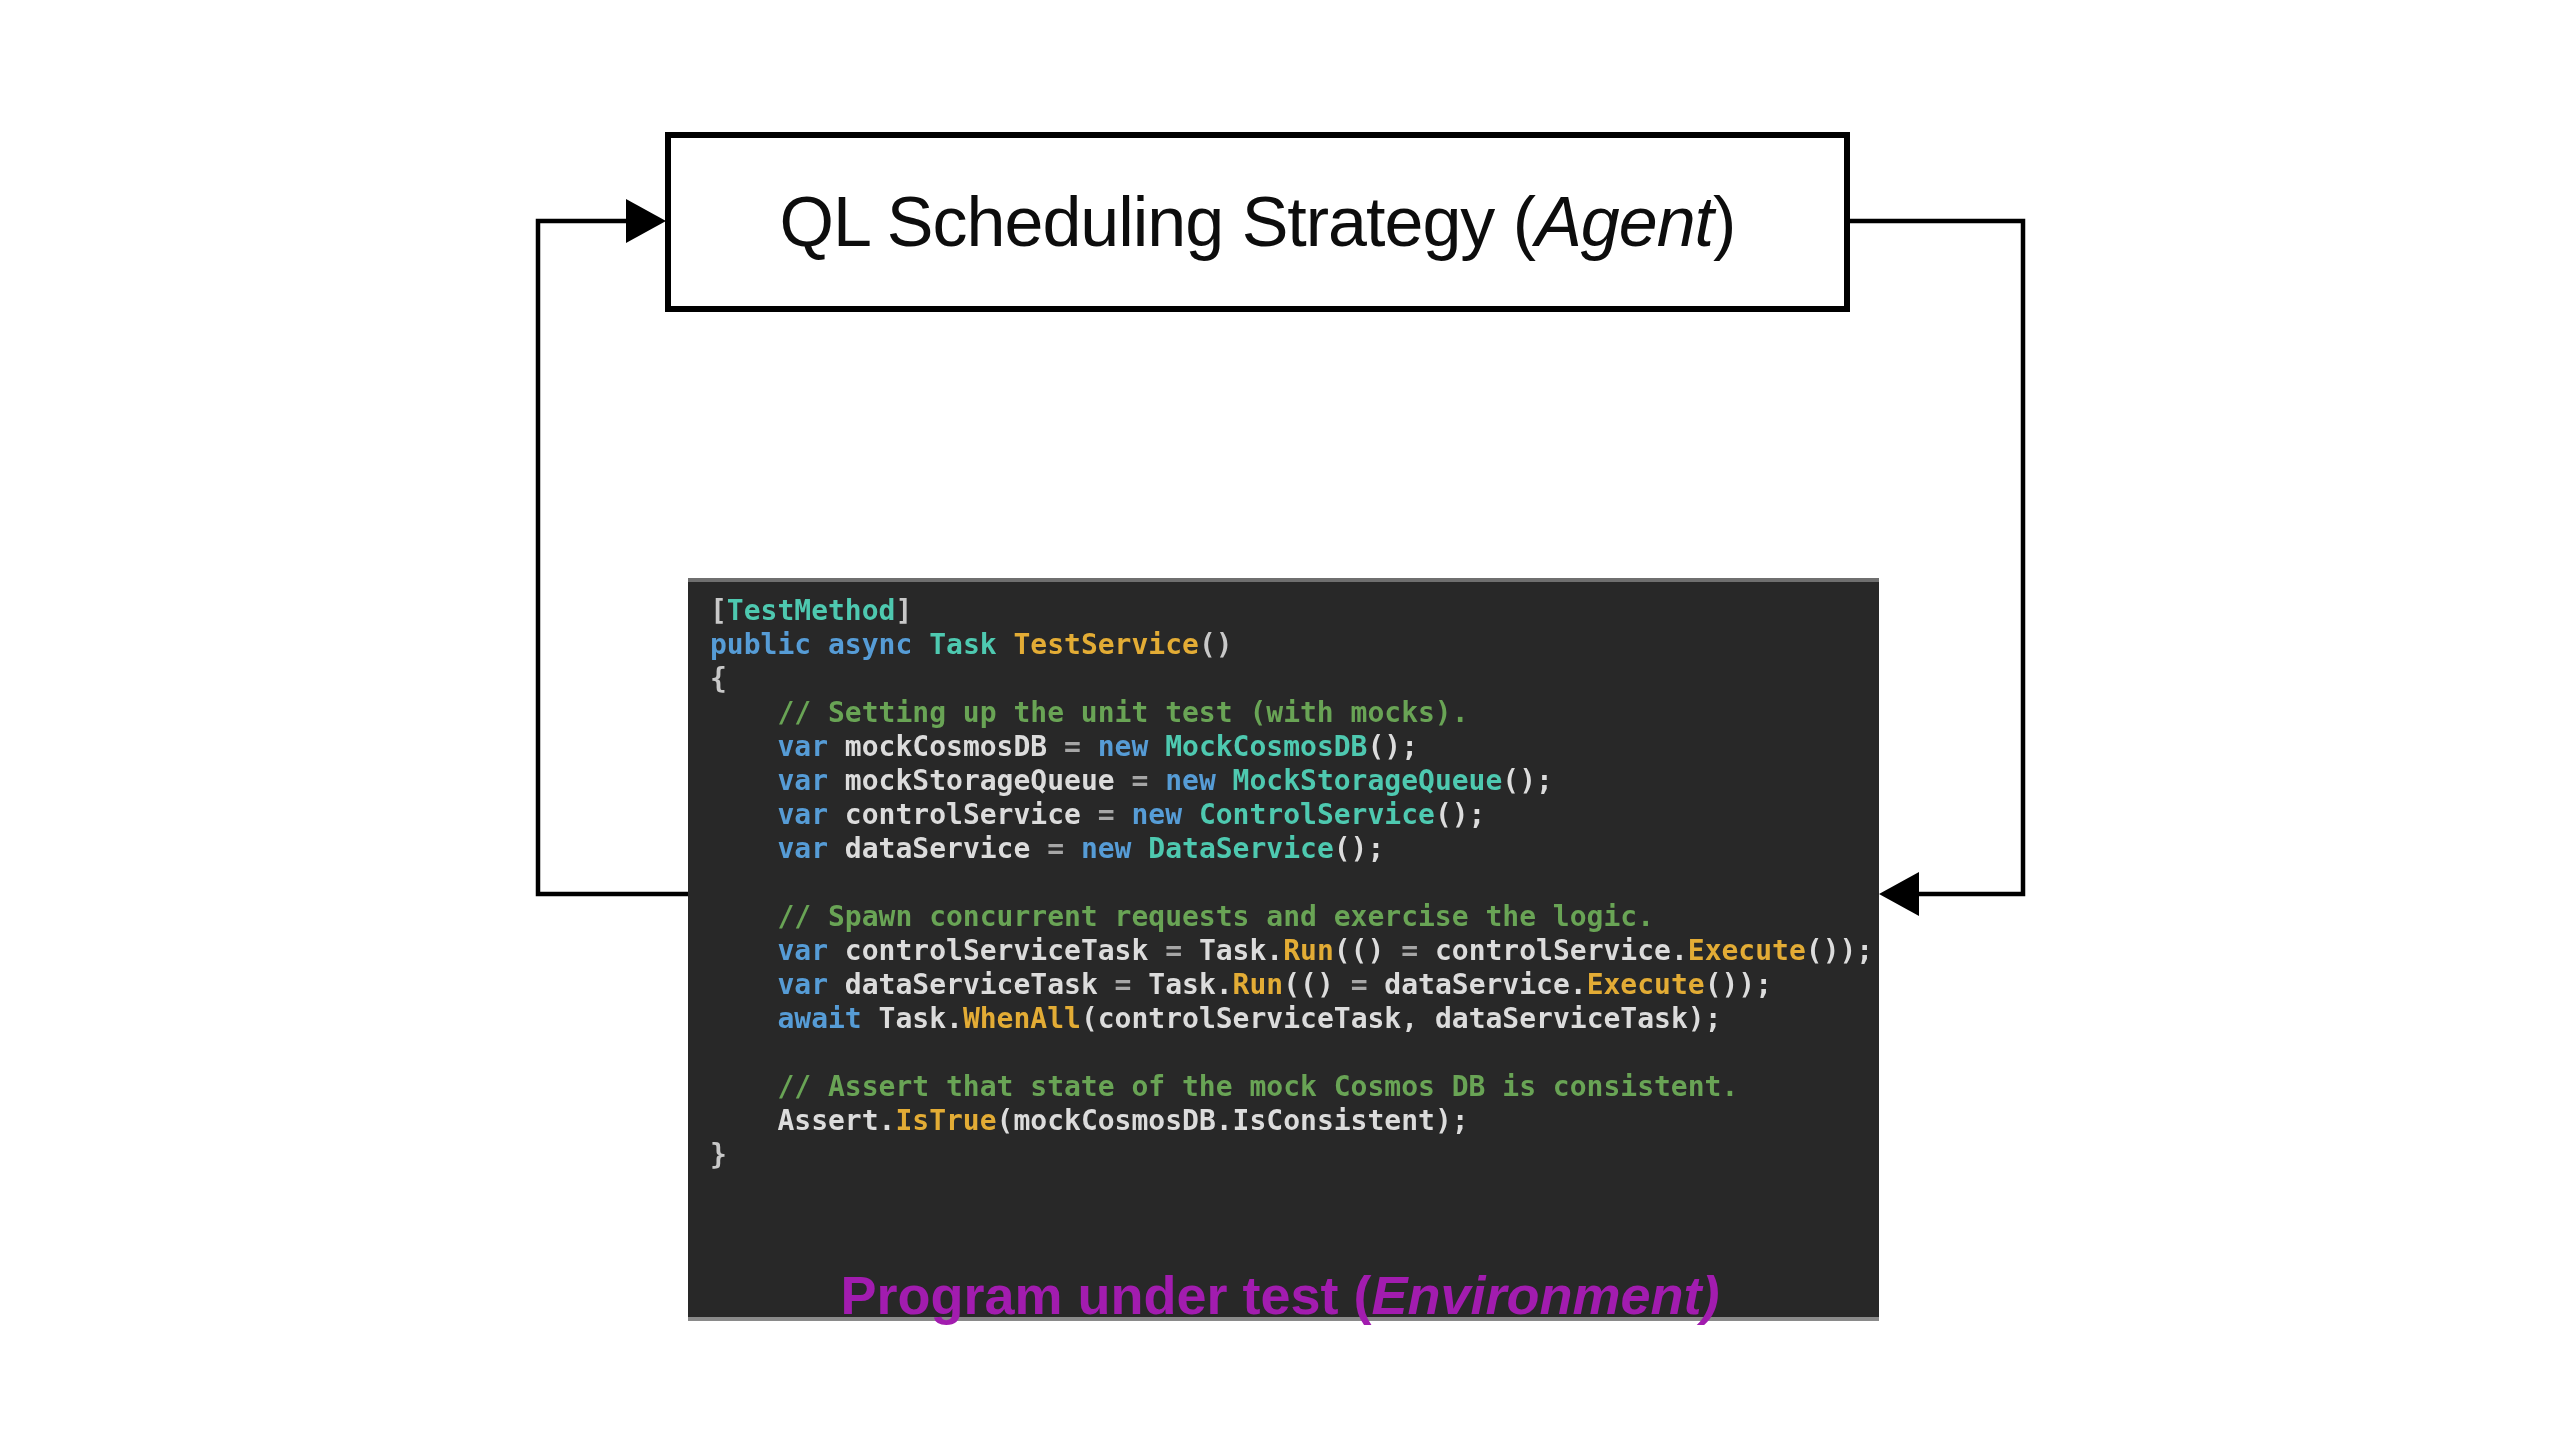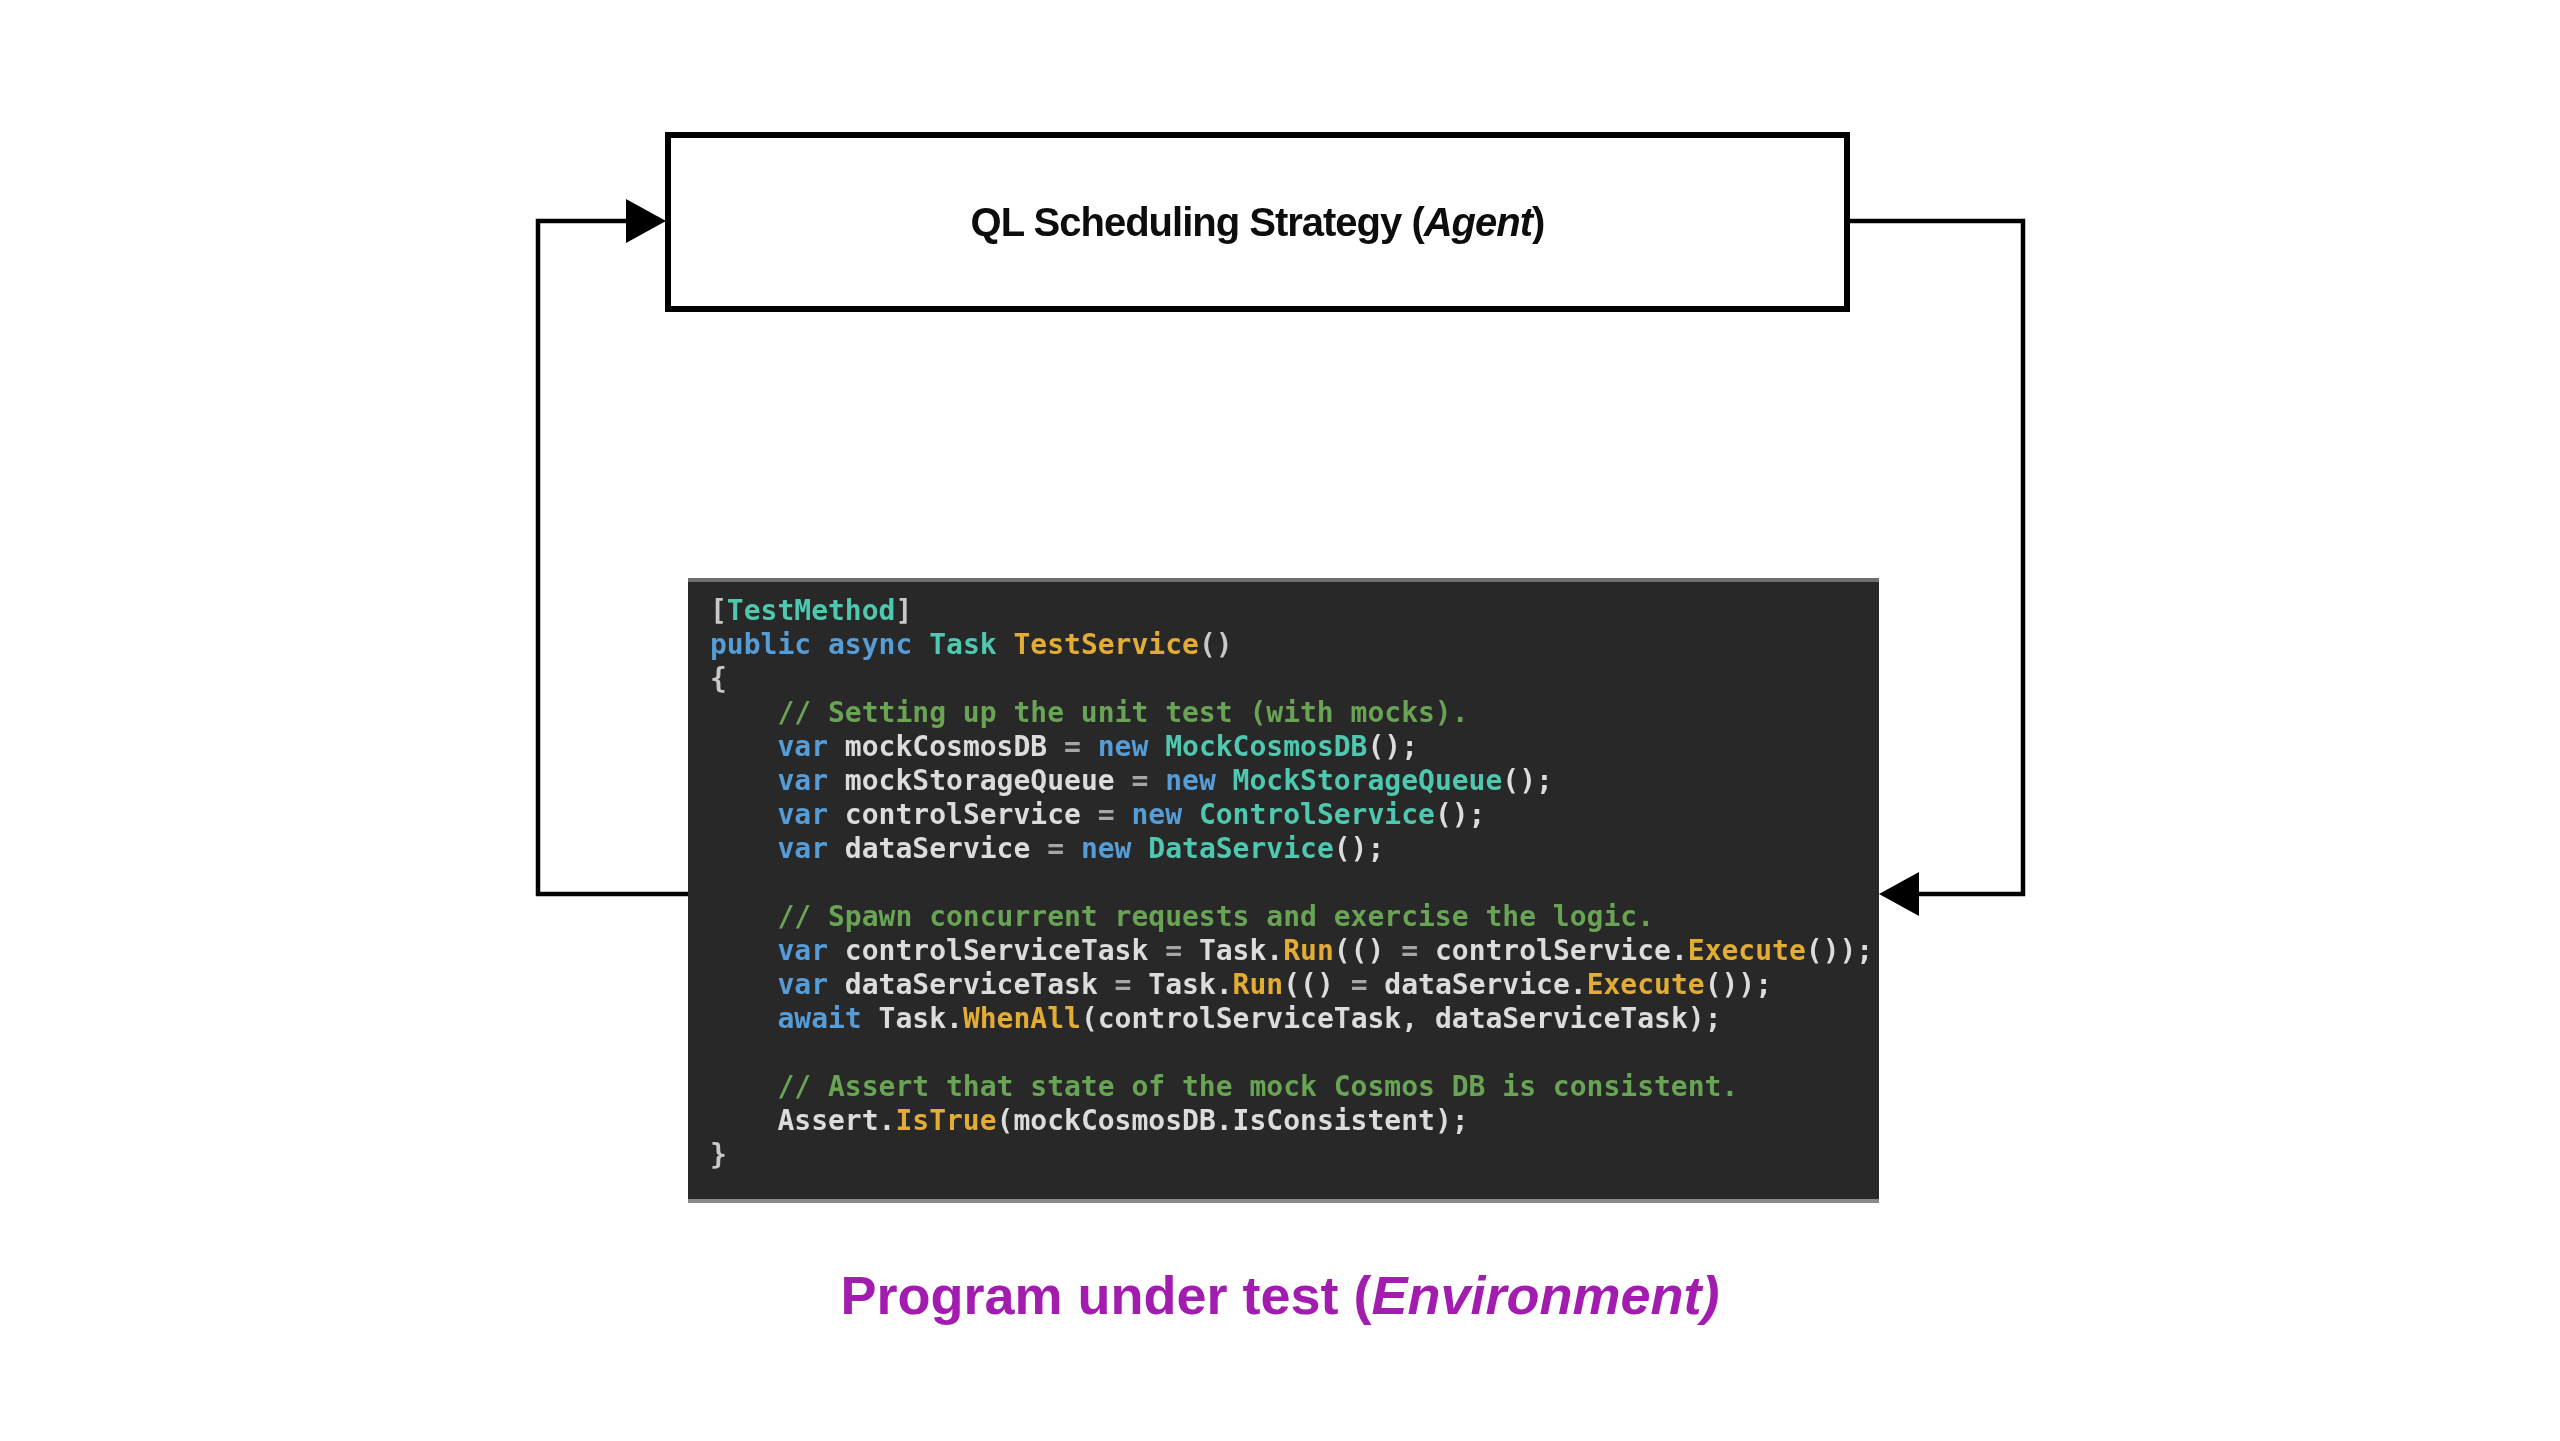--- a/index.html
+++ b/index.html
@@ -4,23 +4,23 @@
 <style>
   html,body{margin:0;padding:0;background:#ffffff;}
   .stage{position:relative;width:2560px;height:1441px;background:#ffffff;
          font-family:"Liberation Sans",sans-serif;overflow:hidden;}
   .arrows{position:absolute;left:0;top:0;width:2560px;height:1441px;pointer-events:none;}
   .arrow-line{fill:none;stroke:var(--arrow,#000);stroke-width:4.5;}
   .arrow-head{fill:var(--arrow,#000);stroke:none;}
   .agent-box{position:absolute;left:665px;top:132px;width:1185px;height:180px;
              box-sizing:border-box;border:6px solid #000;background:#ffffff;
              display:flex;align-items:center;justify-content:center;}
-  .agent-label{font-size:40px;font-weight:700;color:#0d0d0d;letter-spacing:-1px;white-space:pre;}
+  .agent-label{font-size:70px;font-weight:400;color:#0d0d0d;letter-spacing:-1px;white-space:pre;}
   .agent-label i{font-style:italic;}
-  .code-block{position:absolute;left:688px;top:578px;width:1191px;height:625px;
+  .code-block{position:absolute;left:688px;top:578px;width:1191px;height:743px;
               box-sizing:border-box;background:#282828;
               border-top:4px solid #84cc16;border-bottom:4px solid #8a8a8a;
               padding:12px 8px 0 22px;overflow:hidden;}
   .code{margin:0;font-family:"DejaVu Sans Mono","Liberation Mono",monospace;
         font-size:28px;line-height:34px;font-weight:600;white-space:pre;color:#dcdcdc;}
   .code-line{height:34px;}
   .env-label{position:absolute;left:0;top:1258px;width:2560px;height:74px;line-height:74px;
              text-align:center;font-size:54px;font-weight:600;color:#0d0d0d;white-space:pre;}
   .env-label i{font-style:italic;}
 </style>

